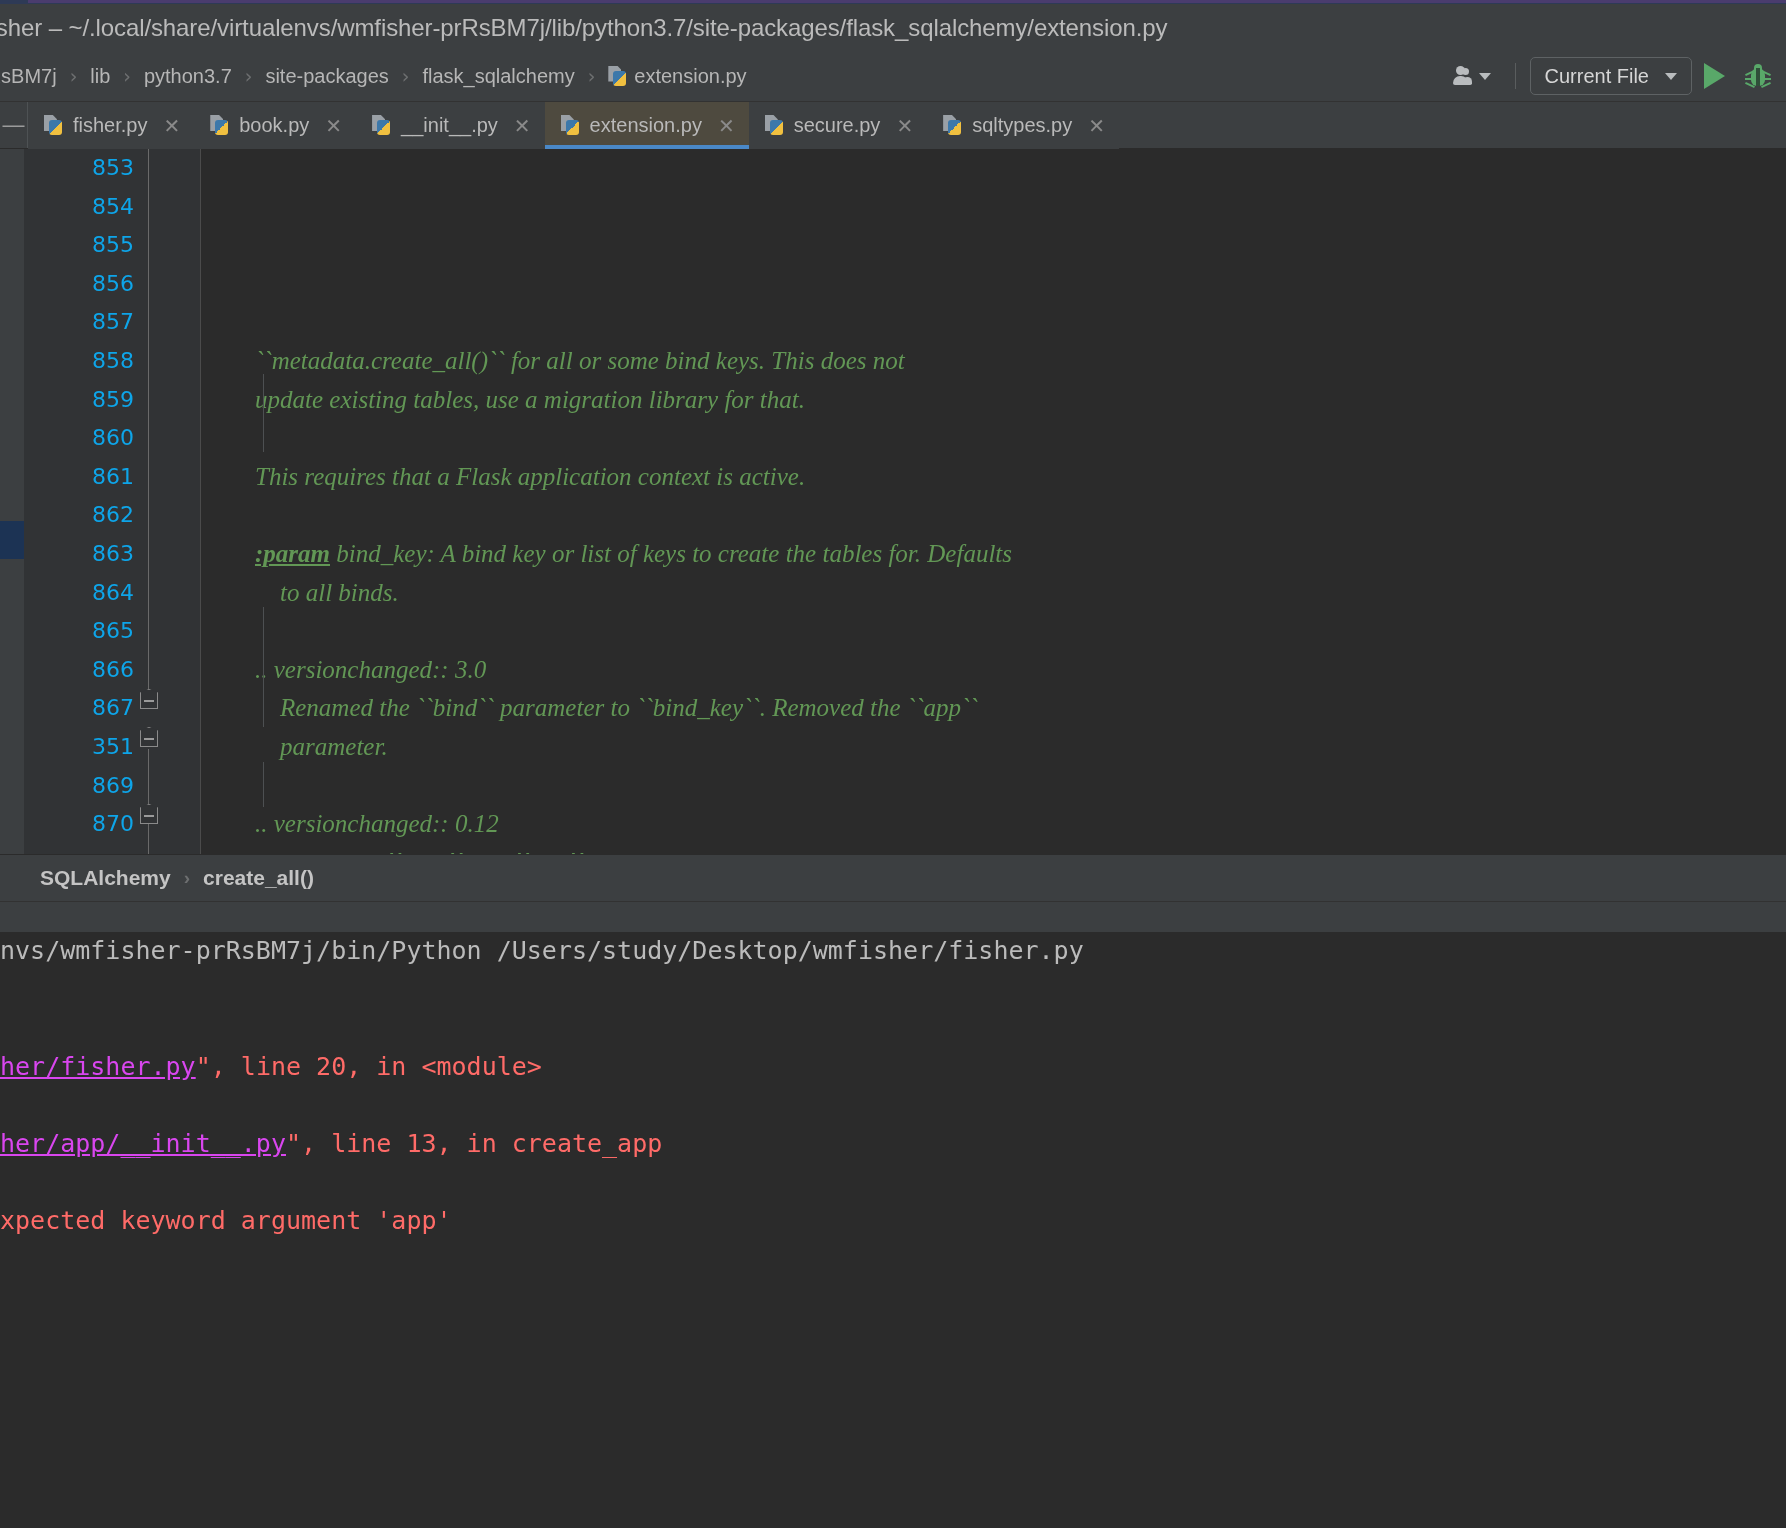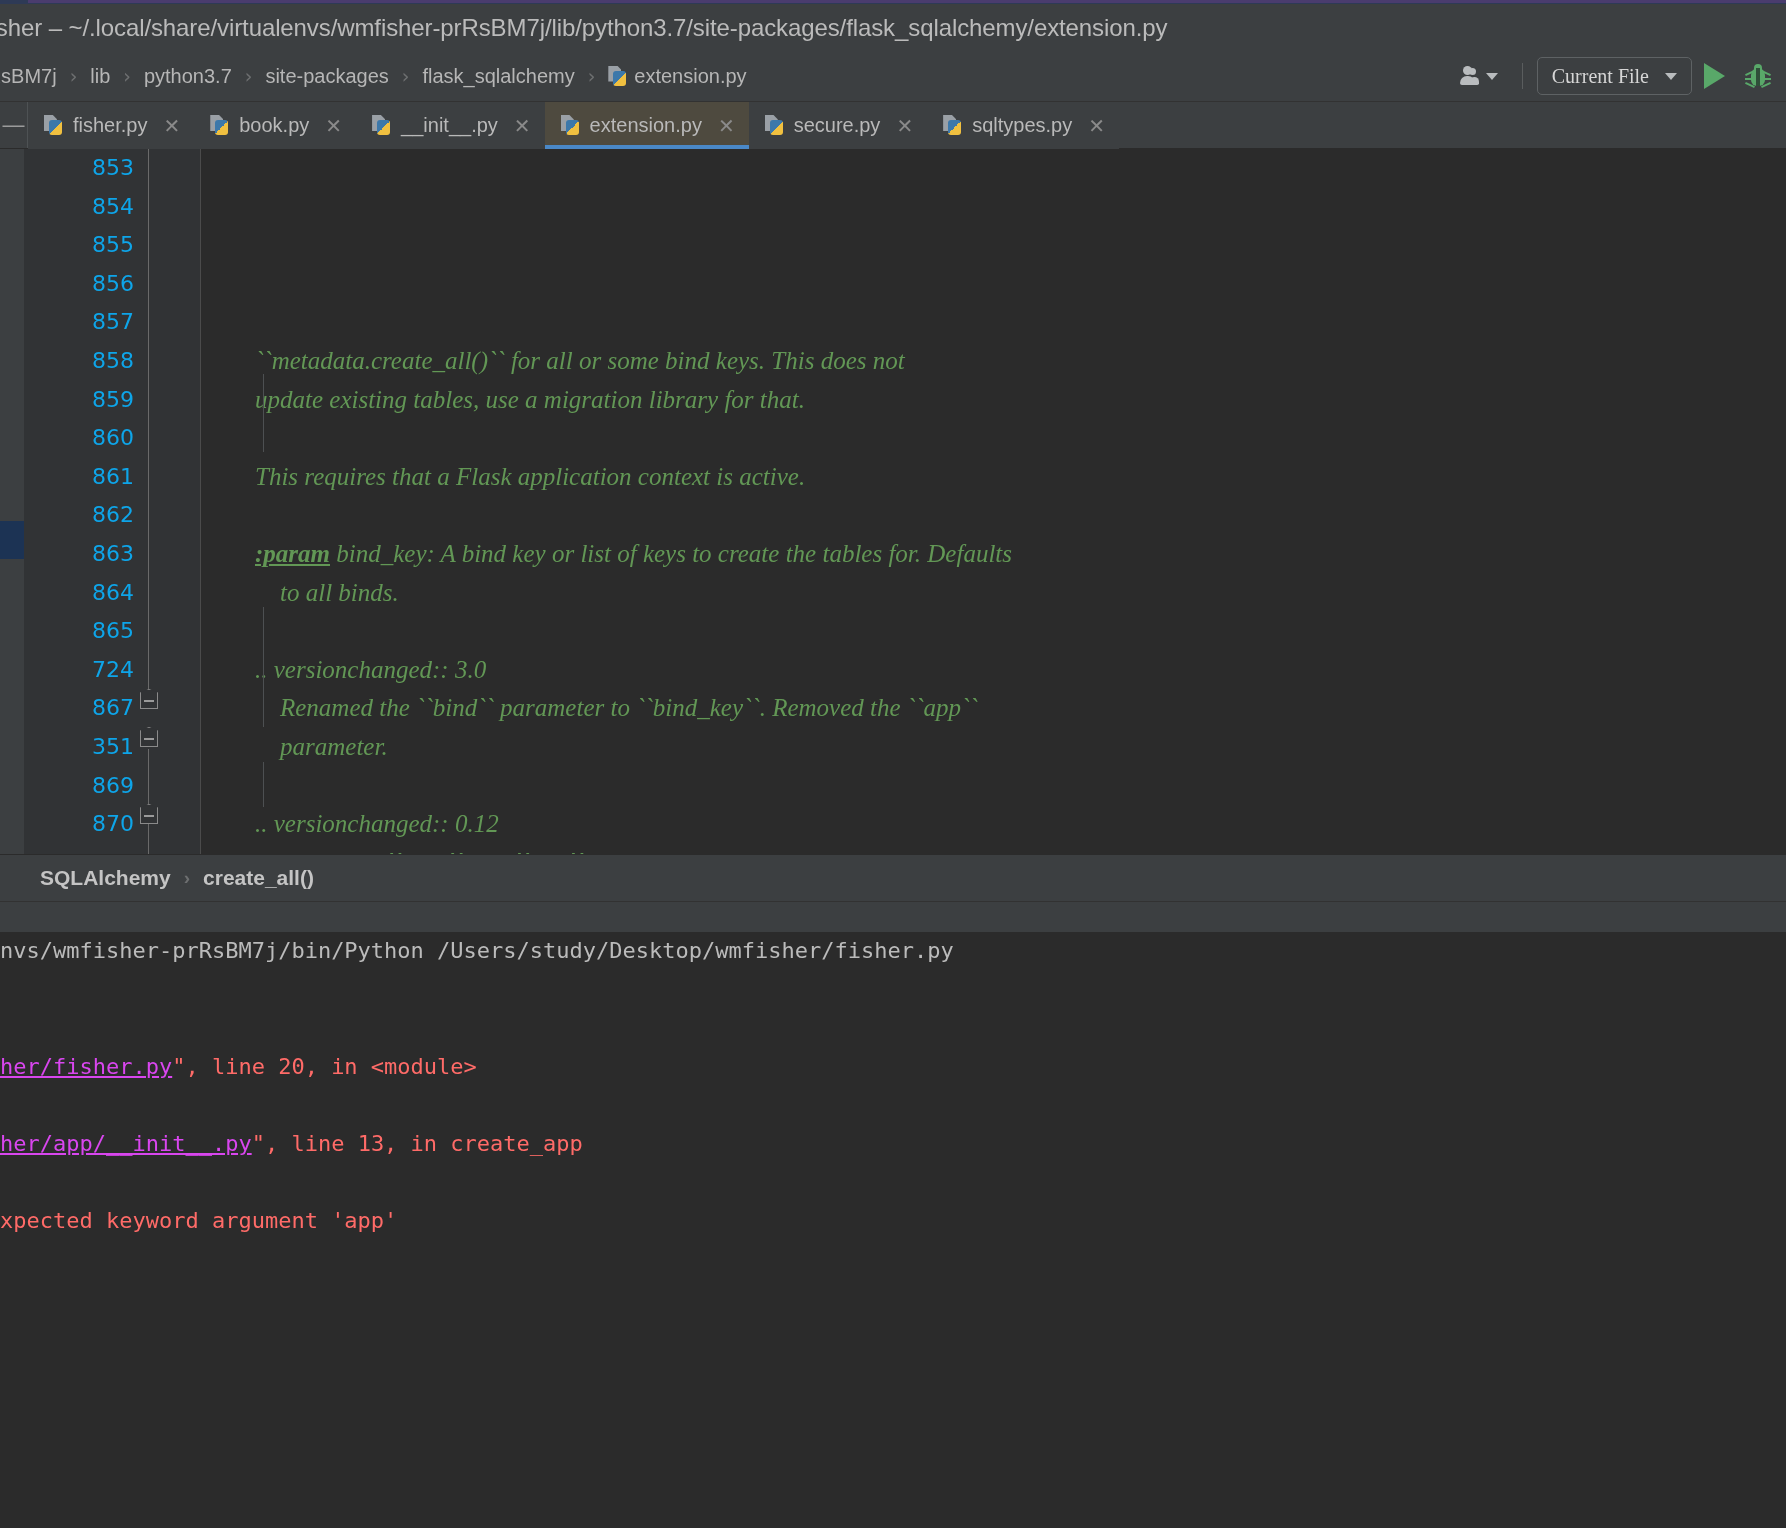--- a/index.html
+++ b/index.html
@@ -94,21 +94,21 @@
     background: #b9bcbe; border-radius: 5px 5px 2px 2px;
   }
   .caret-down {
     width: 0; height: 0; border-left: 6px solid transparent;
     border-right: 6px solid transparent; border-top: 7px solid #b9bcbe;
   }
   .vsep { width: 1px; height: 26px; background: #5a5d5e; margin: 0 14px; }
   .runcfg {
     display: flex; align-items: center; gap: 16px;
     border: 1px solid #5e6264; border-radius: 5px;
-    height: 38px; padding: 0 14px; color: #d6d6d6; font-size: 20px; font-family: Liberation Serif, serif;
+    height: 38px; padding: 0 14px; color: #d6d6d6; font-size: 20px;
   }
   .icon-btn {
     width: 44px; height: 40px; display: flex; align-items: center;
     justify-content: center;
   }
   .play-tri {
     width: 0; height: 0; border-top: 13px solid transparent;
     border-bottom: 13px solid transparent; border-left: 21px solid #59a869;
   }
   .bug-glyph { position: relative; width: 24px; height: 26px; }
@@ -248,21 +248,21 @@
   .runpanel-divider {
     position: absolute; left: 0; top: 901px; width: 1786px; height: 1px;
     background: #323232;
   }
 
   
   .console {
     position: absolute; left: 0; top: 932px; width: 1786px; height: 596px;
     background: #2b2b2b; overflow: hidden;
     font-family: "DejaVu Sans Mono", monospace;
-    font-size: 22px; line-height: 38.6px; white-space: pre;
+    font-size: 25px; line-height: 38.6px; white-space: pre;
   }
   .console .cline { height: 38.6px; padding-left: 0px; }
   .c-normal { color: #bbbbbb; }
   .c-err    { color: #ff6b68; }
   .c-link   { color: #d946ef; text-decoration: underline; }
 </style>
 </head>
 <body>
 
 <div id="app">
@@ -385,21 +385,21 @@
         <div>856</div>
         <div>857</div>
         <div>858</div>
         <div>859</div>
         <div>860</div>
         <div>861</div>
         <div>862</div>
         <div>863</div>
         <div>864</div>
         <div>865</div>
-        <div>724</div>
+        <div>866</div>
         <div>867</div>
         <div>351</div>
         <div>869</div>
         <div>870</div>
         <div>871</div>
       </div>
     <div class="fold-col">
       <div class="fold-line" style="top:0px;height:560px;"></div>
       <div class="fold-line" style="top:600px;height:105px;"></div>
       <div class="fold-marker" style="top:540px;">

